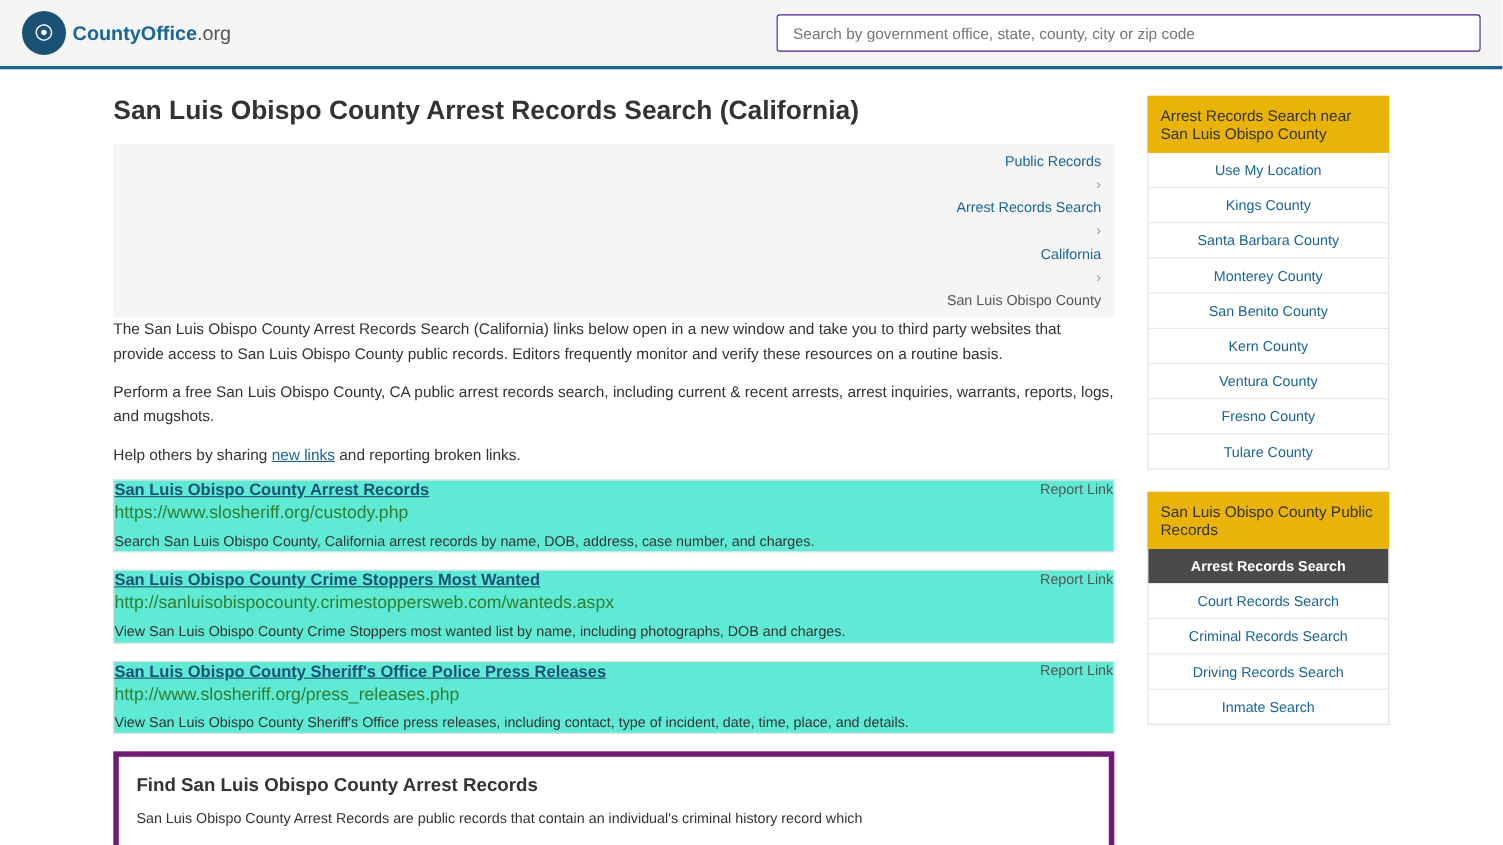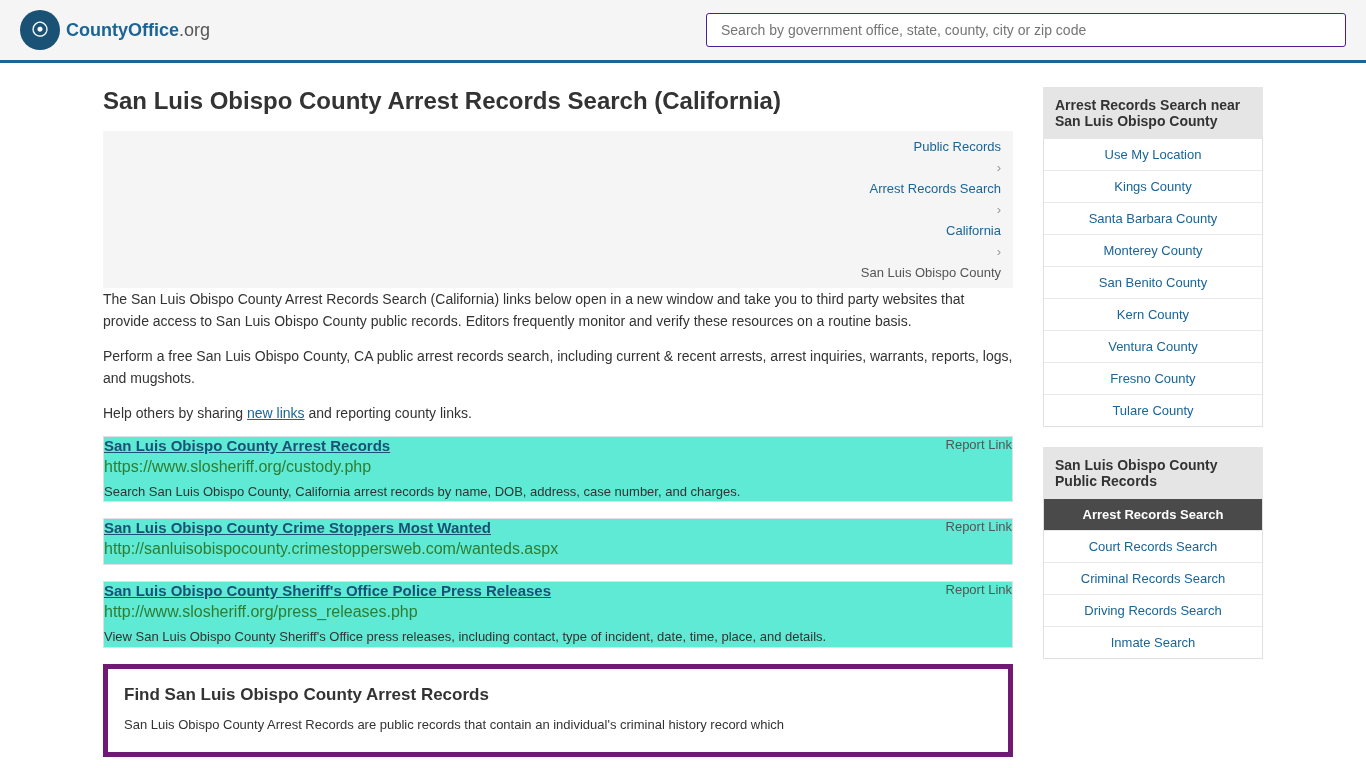--- a/index.html
+++ b/index.html
@@ -153,24 +153,24 @@
       color: #333;
       line-height: 1.6;
     }
 
     
     #sidebar {
       width: 220px;
       flex-shrink: 0;
     }
     .sidebar-section-title {
-      background: #e5e5e5;
+      background: #eab308;
       padding: 10px 12px;
       font-size: 14px;
-      font-weight: bold;
+      font-weight: normal;
       color: #333;
       margin-bottom: 0;
     }
     .sidebar-list {
       list-style: none;
       border: 1px solid #e0e0e0;
       border-top: none;
       margin-bottom: 20px;
     }
     .sidebar-list li {
@@ -218,38 +218,39 @@
       <a href="#">Arrest Records Search</a>
       <span class="breadcrumb-sep">›</span>
       <a href="#">California</a>
       <span class="breadcrumb-sep">›</span>
       <span>San Luis Obispo County</span>
     </div>
 
     <p class="description-text">The San Luis Obispo County Arrest Records Search (California) links below open in a new window and take you to third party websites that provide access to San Luis Obispo County public records. Editors frequently monitor and verify these resources on a routine basis.</p>
     <p class="description-text">Perform a free San Luis Obispo County, CA public arrest records search, including current &amp; recent arrests, arrest inquiries, warrants, reports, logs, and mugshots.</p>
     <p class="description-text">
-      <span>Help others by sharing </span><a href="#">new links</a><span> and reporting county links.</span>
+      <span>Help others by sharing </span><a href="#">new links</a><span> and reporting broken links.</span>
     </p>
 
     <div class="record-entry">
       <div class="record-header">
         <a class="record-title" href="#">San Luis Obispo County Arrest Records</a>
         <span class="report-link">Report Link</span>
       </div>
       <div class="record-url">https://www.slosheriff.org/custody.php</div>
       <div class="record-desc">Search San Luis Obispo County, California arrest records by name, DOB, address, case number, and charges.</div>
     </div>
 
     <div class="record-entry">
       <div class="record-header">
         <a class="record-title" href="#">San Luis Obispo County Crime Stoppers Most Wanted</a>
         <span class="report-link">Report Link</span>
       </div>
       <div class="record-url">http://sanluisobispocounty.crimestoppersweb.com/wanteds.aspx</div>
+      <div class="record-desc">View San Luis Obispo County Crime Stoppers most wanted list by name, including photographs, DOB and charges.</div>
     </div>
 
     <div class="record-entry">
       <div class="record-header">
         <a class="record-title" href="#">San Luis Obispo County Sheriff's Office Police Press Releases</a>
         <span class="report-link">Report Link</span>
       </div>
       <div class="record-url">http://www.slosheriff.org/press_releases.php</div>
       <div class="record-desc">View San Luis Obispo County Sheriff's Office press releases, including contact, type of incident, date, time, place, and details.</div>
     </div>

